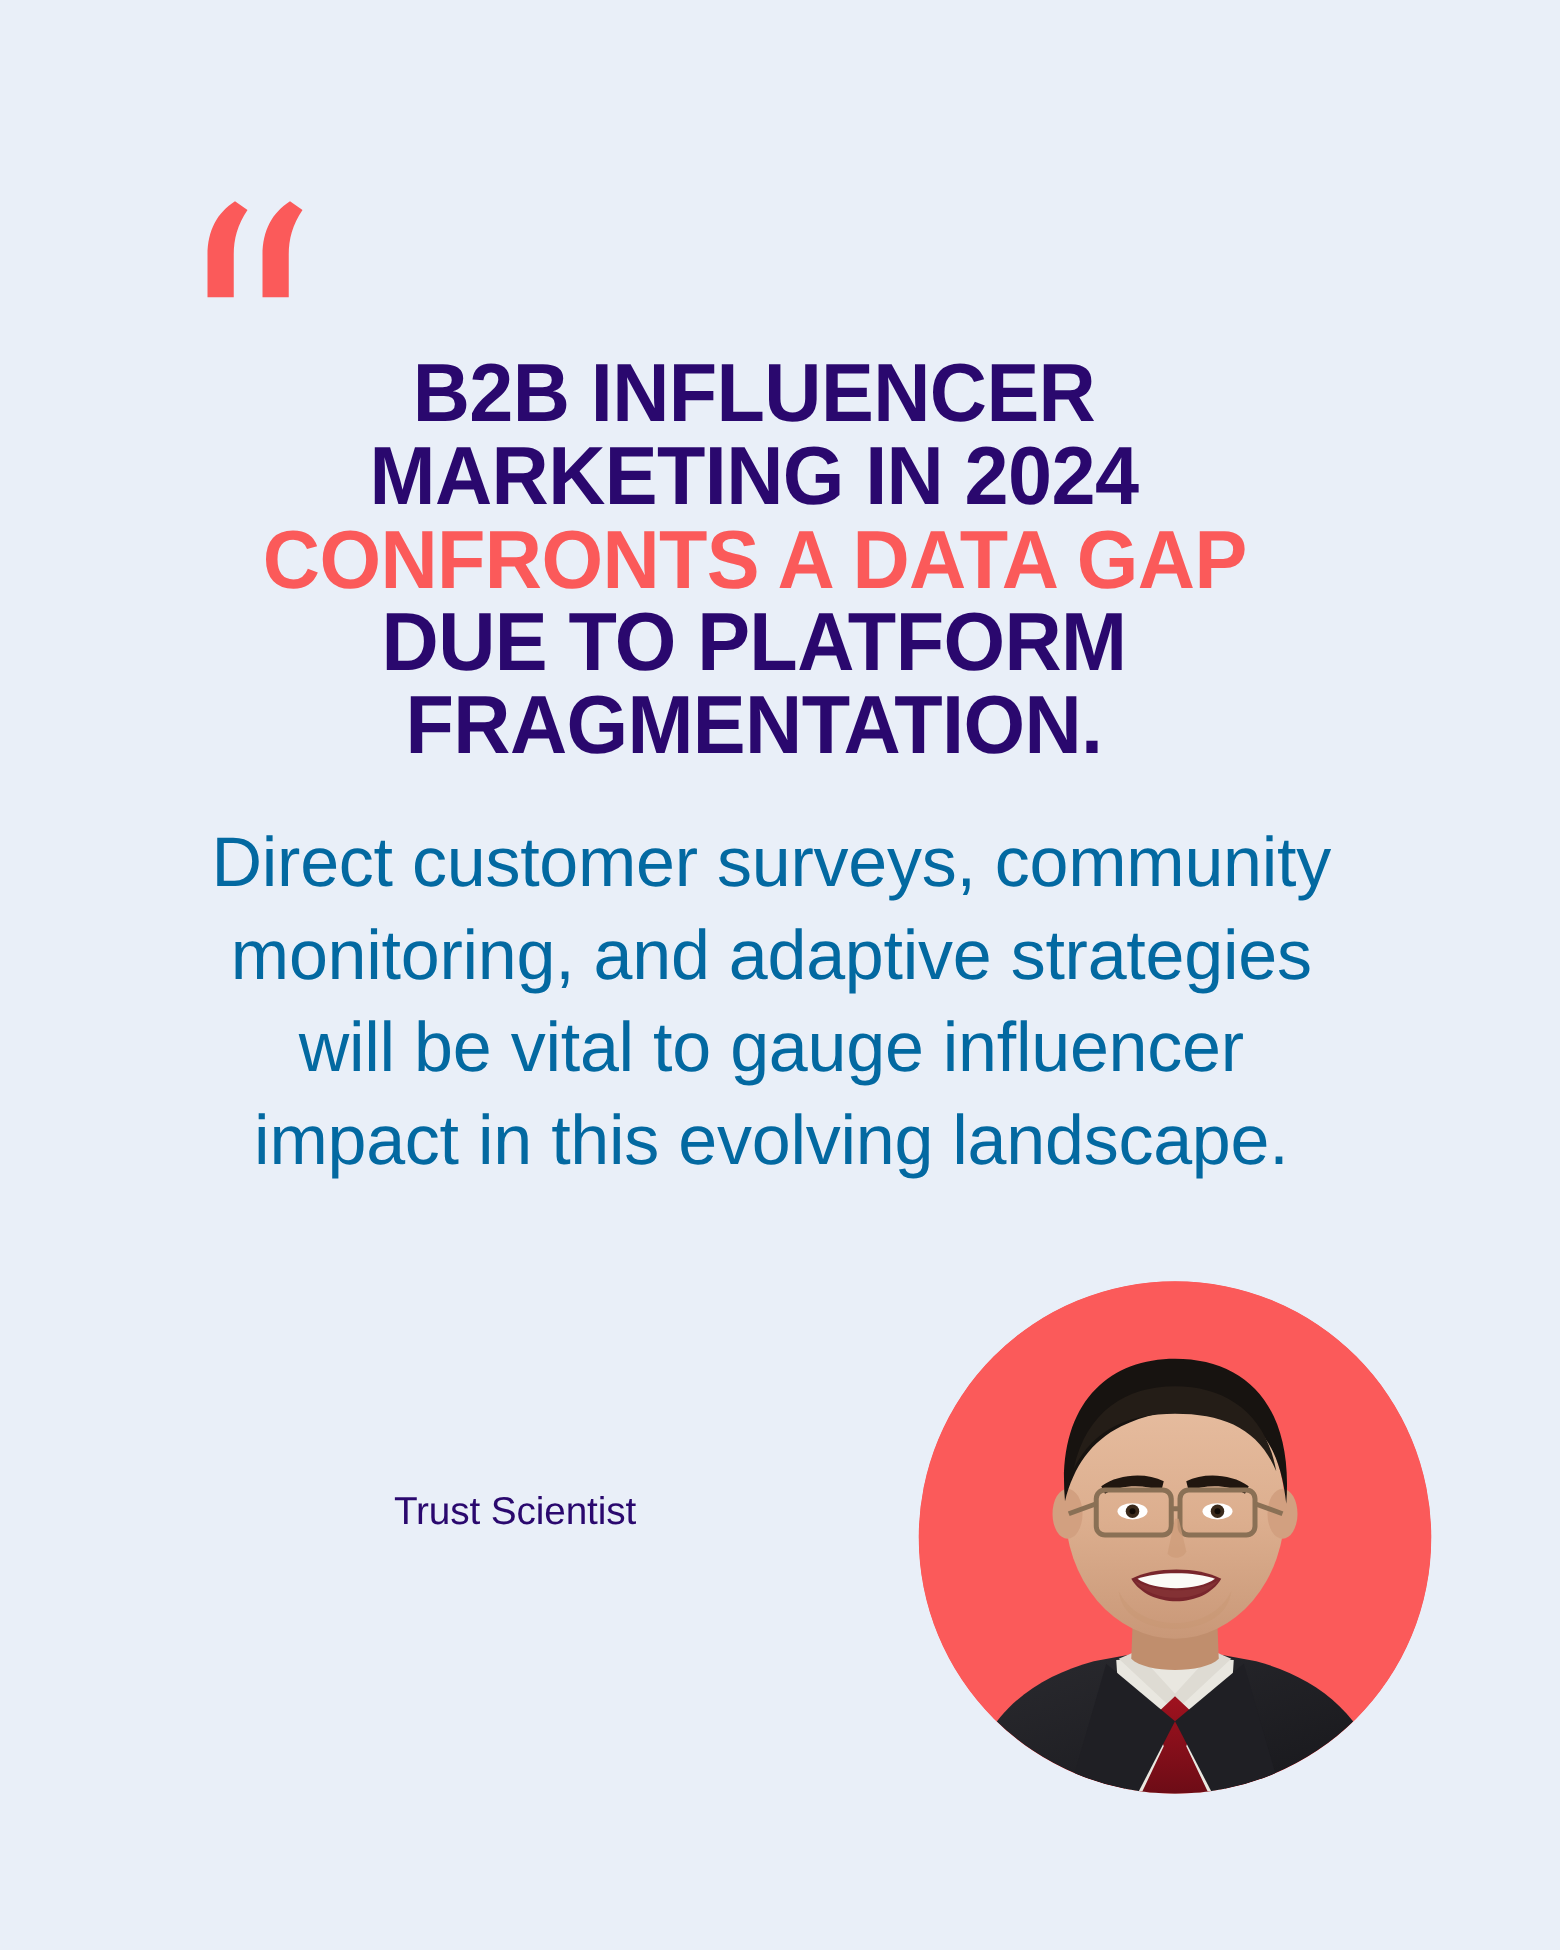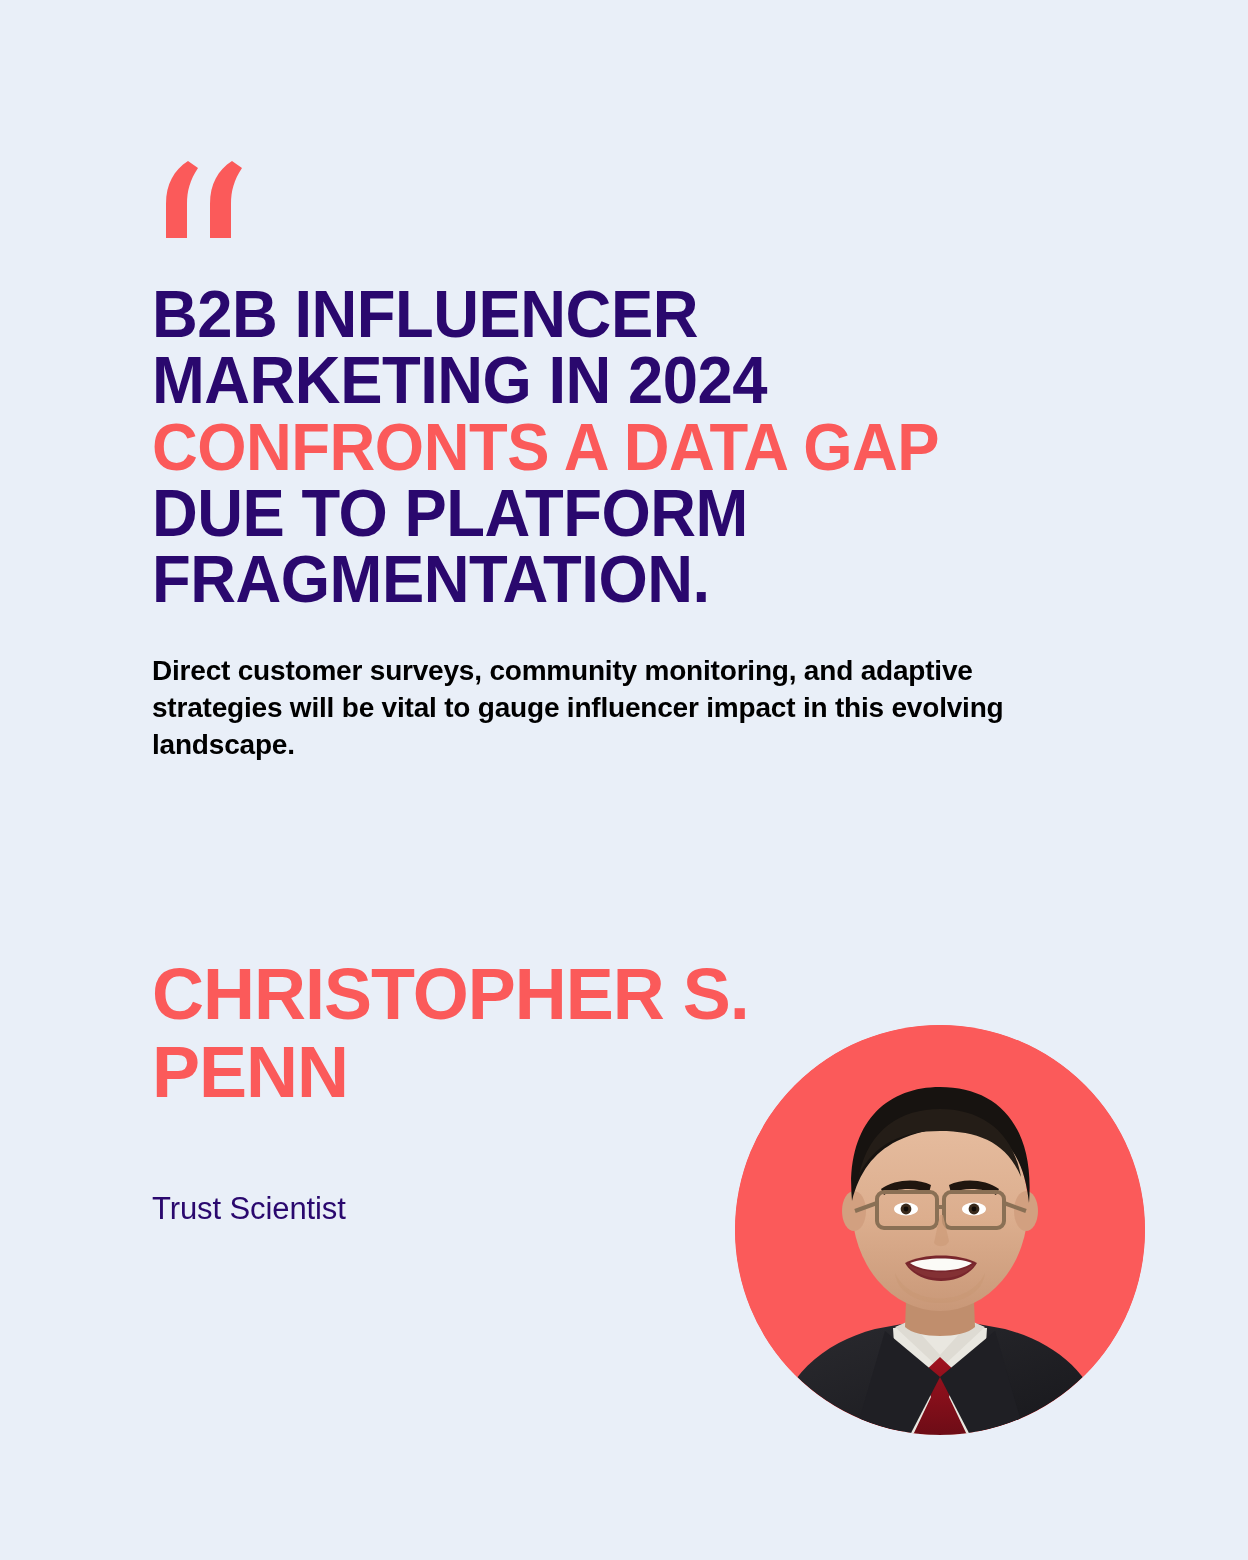--- a/index.html
+++ b/index.html
@@ -15,20 +15,21 @@
     overflow: hidden;
     position: relative;
   }
 
   .card {
     position: relative;
     width: 1248px;
     height: 1560px;
     box-sizing: border-box;
     padding: 0;
+    text-align: center;
   }
 
   
   .quote-mark {
     position: absolute;
     left: 152px;
     top: 160px;
     width: 100px;
     height: 78px;
   }
@@ -54,25 +55,25 @@
   .headline .accent { color: #fb5a5a; }
 
   
   .body-text {
     position: absolute;
     left: 152px;
     top: 653px;
     width: 930px;
     margin: 0;
     font-family: "Liberation Sans", sans-serif;
-    font-weight: 700;
-    font-size: 28px;
+    font-weight: 400;
+    font-size: 56px;
     line-height: 1.32;
     letter-spacing: -0.2px;
-    color: #000000;
+    color: #0369a1;
   }
 
   
   .author-name {
     position: absolute;
     left: 152px;
     top: 955px;
     width: 660px;
     margin: 0;
     font-family: "Liberation Sans", sans-serif;
@@ -123,21 +124,20 @@
       <path d="M58 78 L58 44 C58 24 66 10 80 1 L90 8 C82 20 79 31 79 44 L79 78 Z" fill="#fb5a5a"></path>
     </svg>
   </div>
 
   <h1 class="headline">
     <span>B2B INFLUENCER MARKETING IN 2024 </span><span class="accent">CONFRONTS A DATA GAP</span><span> DUE TO PLATFORM FRAGMENTATION.</span>
   </h1>
 
   <p class="body-text">Direct customer surveys, community monitoring, and adaptive strategies will be vital to gauge influencer impact in this evolving landscape.</p>
 
-  <div class="author-name">CHRISTOPHER S. PENN</div>
 
   <div class="author-role">
     <br>
     <span>Trust Scientist</span>
   </div>
 
   <div class="portrait">
     <svg viewBox="0 0 410 410" xmlns="http://www.w3.org/2000/svg">
       <defs>
         <clipPath id="discClip">

